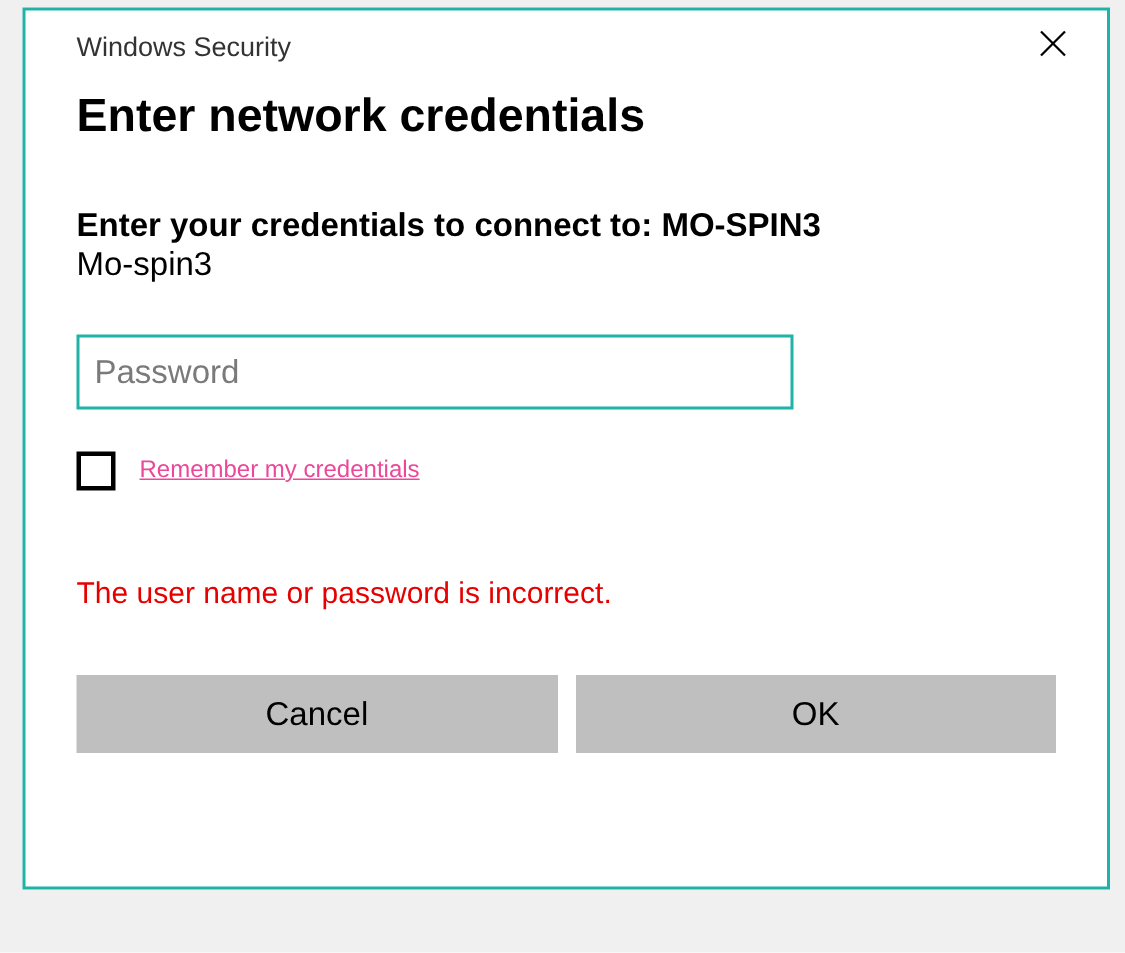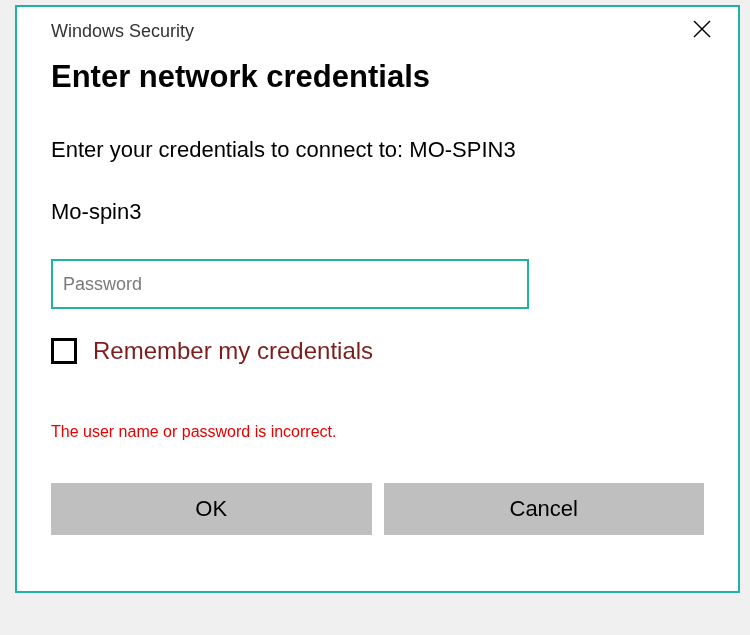--- a/index.html
+++ b/index.html
@@ -52,34 +52,33 @@
     }
     .heading {
       font-size: 31px;
       font-weight: 700;
       color: #000;
       margin-bottom: 42px;
     }
     .instruction {
       font-size: 22px;
       color: #000;
-      font-weight: 400;
-      margin-bottom: 36px;
+      font-weight: 700;
     }
     .username {
       font-size: 22px;
       color: #000;
       font-weight: 400;
       margin-bottom: 34px;
     }
     .password-input {
       width: 478px;
       height: 50px;
       border: 2px solid #1fb3a8;
-      font-size: 18px;
+      font-size: 22px;
       padding: 0 10px;
       font-family: inherit;
       outline: none;
       color: #000;
       margin-bottom: 28px;
       display: block;
     }
     .password-input::placeholder {
       color: #7a7a7a;
     }
@@ -91,25 +90,26 @@
       user-select: none;
     }
     .checkbox {
       width: 26px;
       height: 26px;
       border: 3px solid #000;
       margin-right: 16px;
       flex-shrink: 0;
     }
     .checkbox-label {
-      font-size: 24px;
-      color: #7f1d1d;
+      font-size: 16px;
+      color: #ec4899;
+      text-decoration: underline;
     }
     .error-text {
-      font-size: 16px;
+      font-size: 20px;
       color: #e60000;
       margin-bottom: 42px;
     }
     .more-choices {
       font-size: 22px;
       color: #1fb3a8;
       cursor: pointer;
       margin-bottom: 30px;
       display: inline-block;
     }
@@ -153,17 +153,17 @@
 
     <div class="checkbox-row">
       <div class="checkbox"></div>
       <div class="checkbox-label">Remember my credentials</div>
     </div>
 
     <div class="error-text">The user name or password is incorrect.</div>
 
 
     <div class="button-row">
+      <button class="btn">Cancel</button>
       <button class="btn">OK</button>
-      <button class="btn">Cancel</button>
     </div>
   </div>
 </div>
 
 </body></html>

